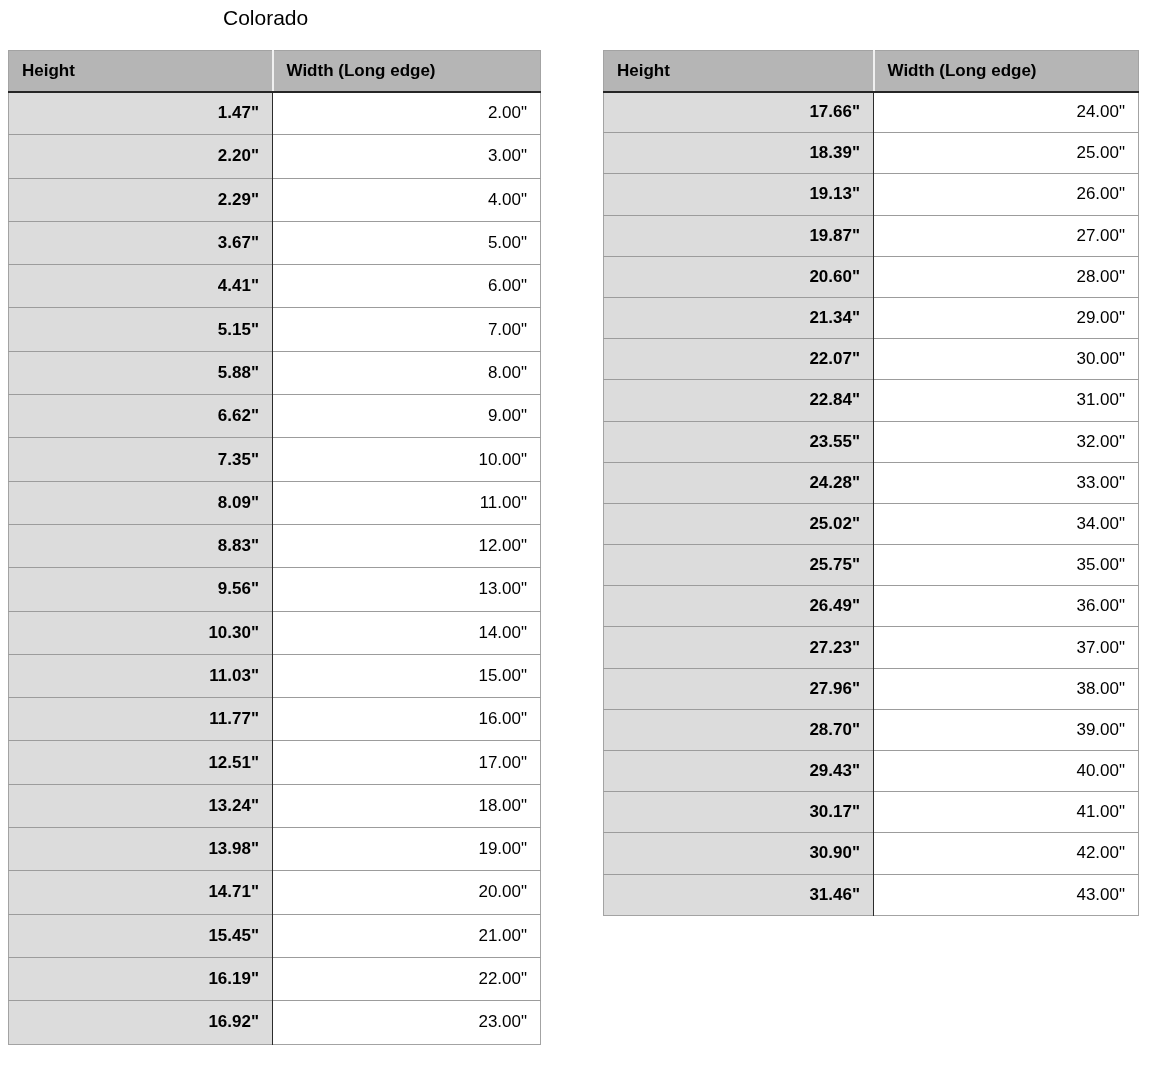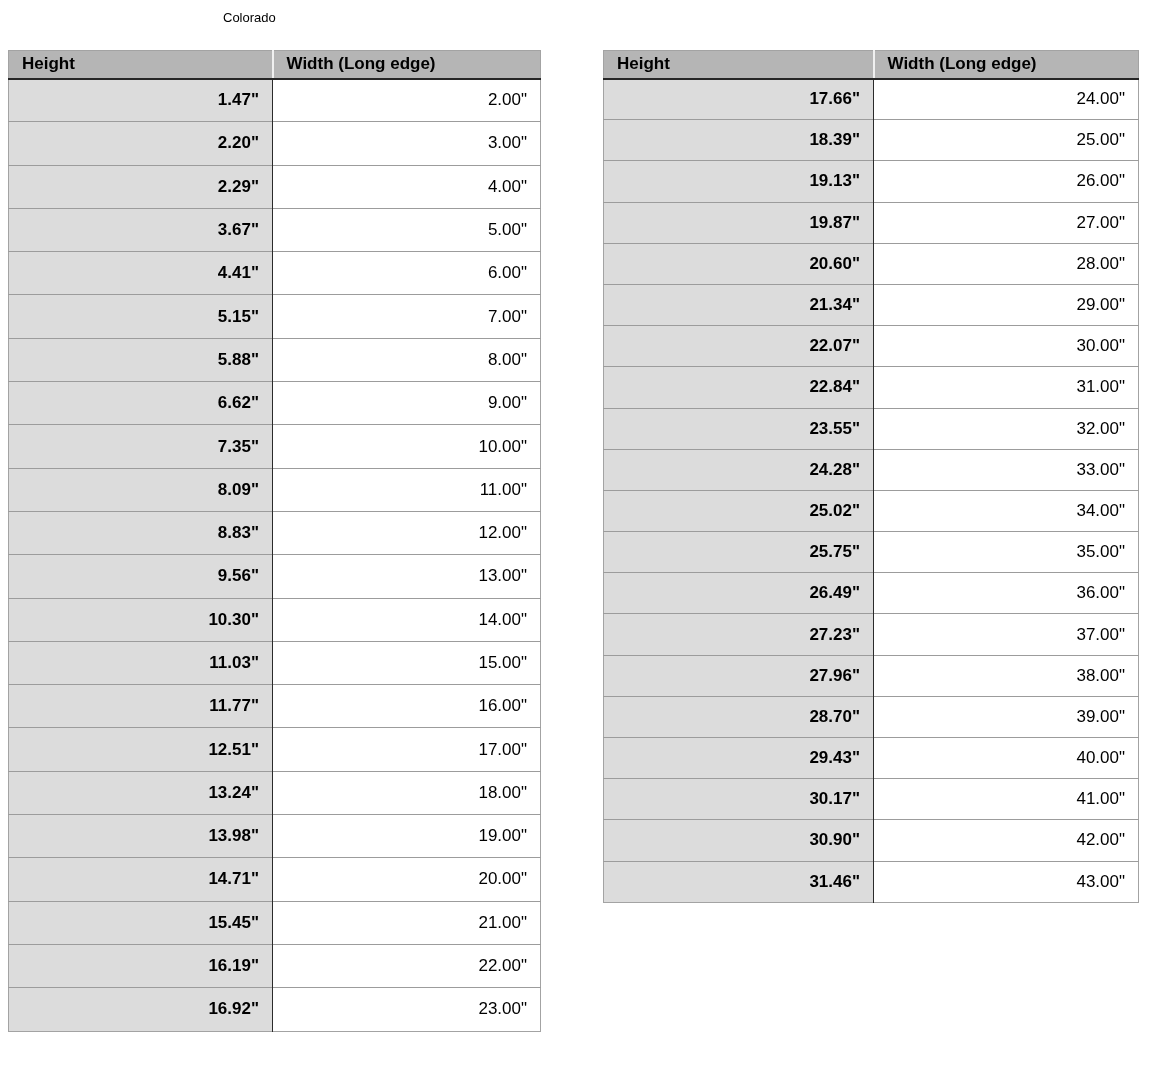--- a/index.html
+++ b/index.html
@@ -21,42 +21,42 @@
     background: #ffffff;
     font-family: "Liberation Sans", sans-serif;
     color: var(--text);
     position: relative;
     overflow: hidden;
   }
   .title {
     position: absolute;
     left: 223px;
     top: 5px;
-    font-size: 13px;
+    font-size: 21px;
     line-height: 25px;
     color: var(--text);
     white-space: nowrap;
   }
   table.size-table {
     position: absolute;
     top: 50px;
     border-collapse: collapse;
     table-layout: fixed;
     border: 1.5px solid var(--outer-border);
   }
   table.t-left  { left: 8px;   width: 532px; }
   table.t-right { left: 603px; width: 535px; }
 
   th {
     background: var(--header-bg);
     font-size: 17px;
     font-weight: bold;
     text-align: left;
     padding: 0 0 0 13px;
-    height: 28px;
+    height: 41px;
     border-bottom: 2px solid var(--header-rule);
     white-space: nowrap;
   }
   th.c-height { border-right: 2px solid var(--header-divider); }
 
   td {
     font-size: 17px;
     text-align: right;
     padding: 0 13px 0 0;
     border-top: 1px solid var(--row-rule);

